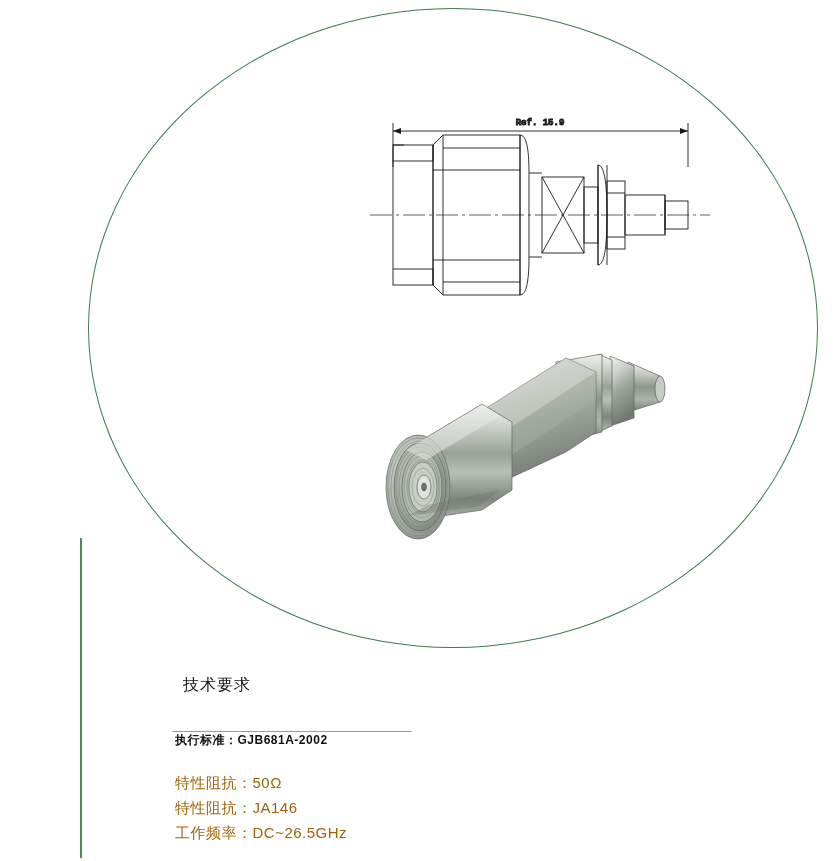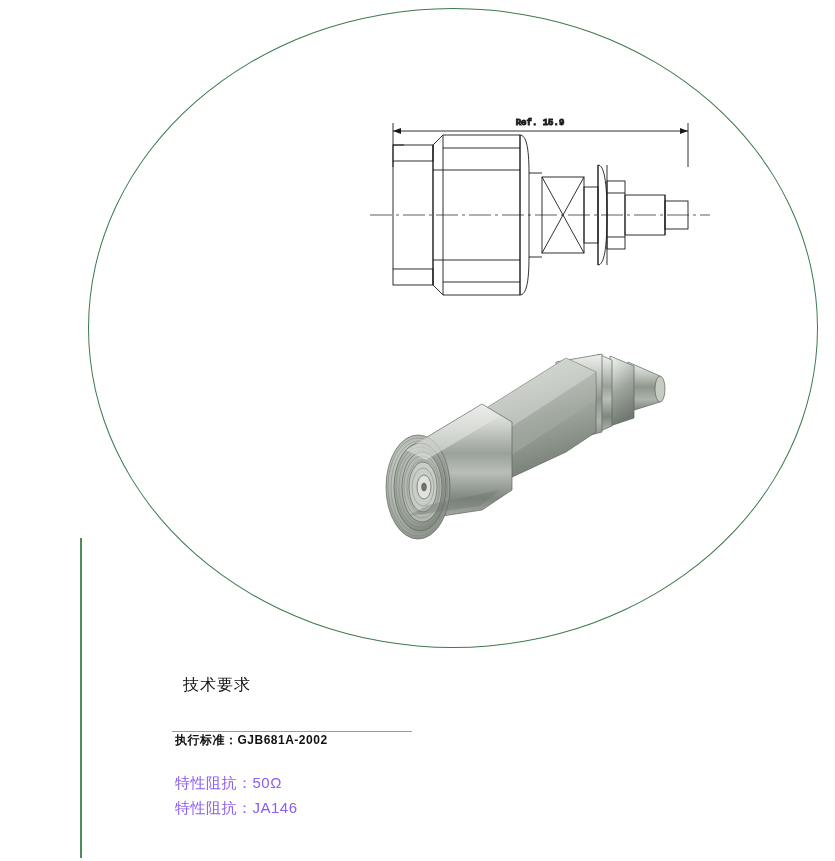--- a/index.html
+++ b/index.html
@@ -80,21 +80,21 @@
     top: 731px;
     width: 240px;
     height: 1px;
     background: #7fae8b;
   }
   .spec-list {
     position: absolute;
     left: 175px;
     top: 770px;
     font-size: 15px;
-    color: #8b5cf6;
+    color: #a16207;
     line-height: 25px;
   }
   .spec-list div {
     white-space: nowrap;
     letter-spacing: 0.5px;
   }
 
   
   .dim-label {
     font-family: "Liberation Mono", monospace;
@@ -244,15 +244,16 @@
 
   <div class="spec-rule"></div>
 
   <div class="spec-title">技术要求</div>
   <div class="spec-standard">执行标准：GJB681A-2002</div>
   <div class="spec-underline"></div>
 
   <div class="spec-list">
     <div>特性阻抗：50Ω</div>
     <div>特性阻抗：JA146</div>
+    <div>工作频率：DC~26.5GHz</div>
   </div>
 
 </div>
 
 </body></html>

